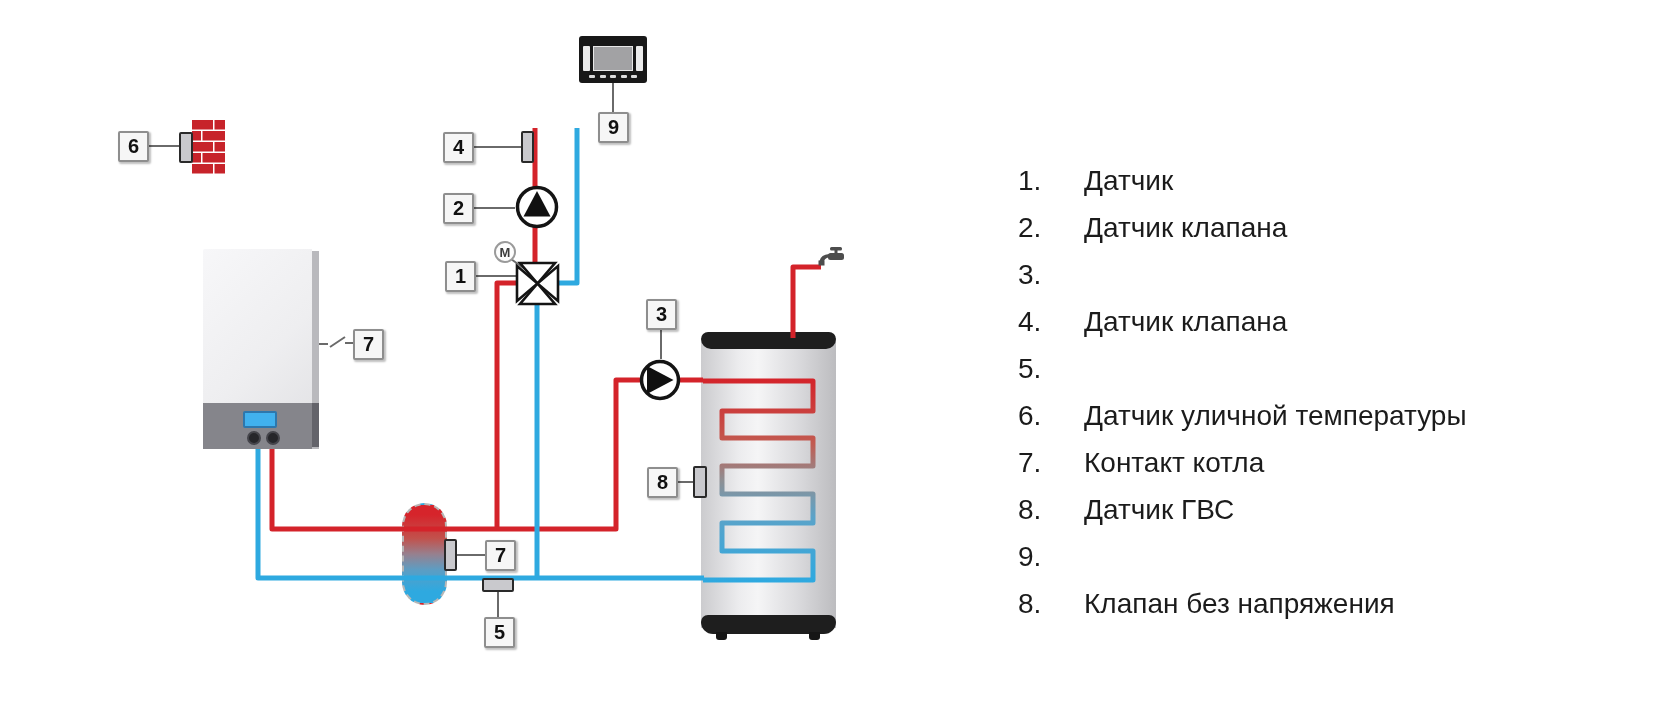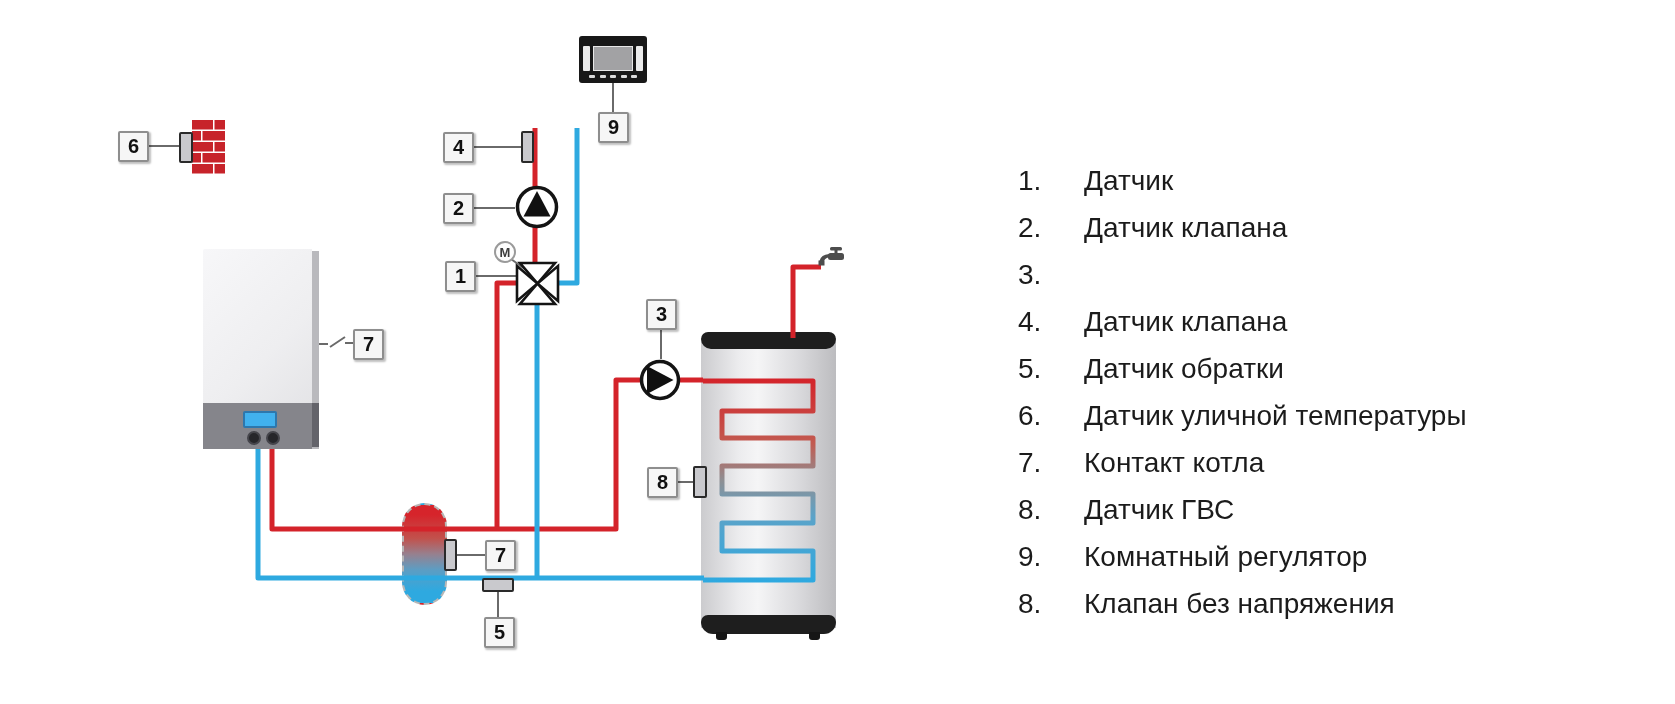--- a/index.html
+++ b/index.html
@@ -234,37 +234,35 @@
       </div>
     <div class="legend-row">
       <span class="legend-num">3.</span>
       </div>
     <div class="legend-row">
       <span class="legend-num">4.</span>
       <span class="legend-text">Датчик клапана</span>
       </div>
     <div class="legend-row">
       <span class="legend-num">5.</span>
-      <span class="legend-text">Датчик обратки</span>
       </div>
     <div class="legend-row">
       <span class="legend-num">6.</span>
       <span class="legend-text">Датчик уличной температуры</span>
       </div>
     <div class="legend-row">
       <span class="legend-num">7.</span>
       <span class="legend-text">Контакт котла</span>
       </div>
     <div class="legend-row">
       <span class="legend-num">8.</span>
       <span class="legend-text">Датчик ГВС</span>
       </div>
     <div class="legend-row">
       <span class="legend-num">9.</span>
-      <span class="legend-text">Комнатный регулятор</span>
       </div>
     <div class="legend-row">
       <span class="legend-num">8.</span>
       <span class="legend-text">Клапан без напряжения</span>
       </div>
   </div>
 
 </div>
 
 </body></html>

